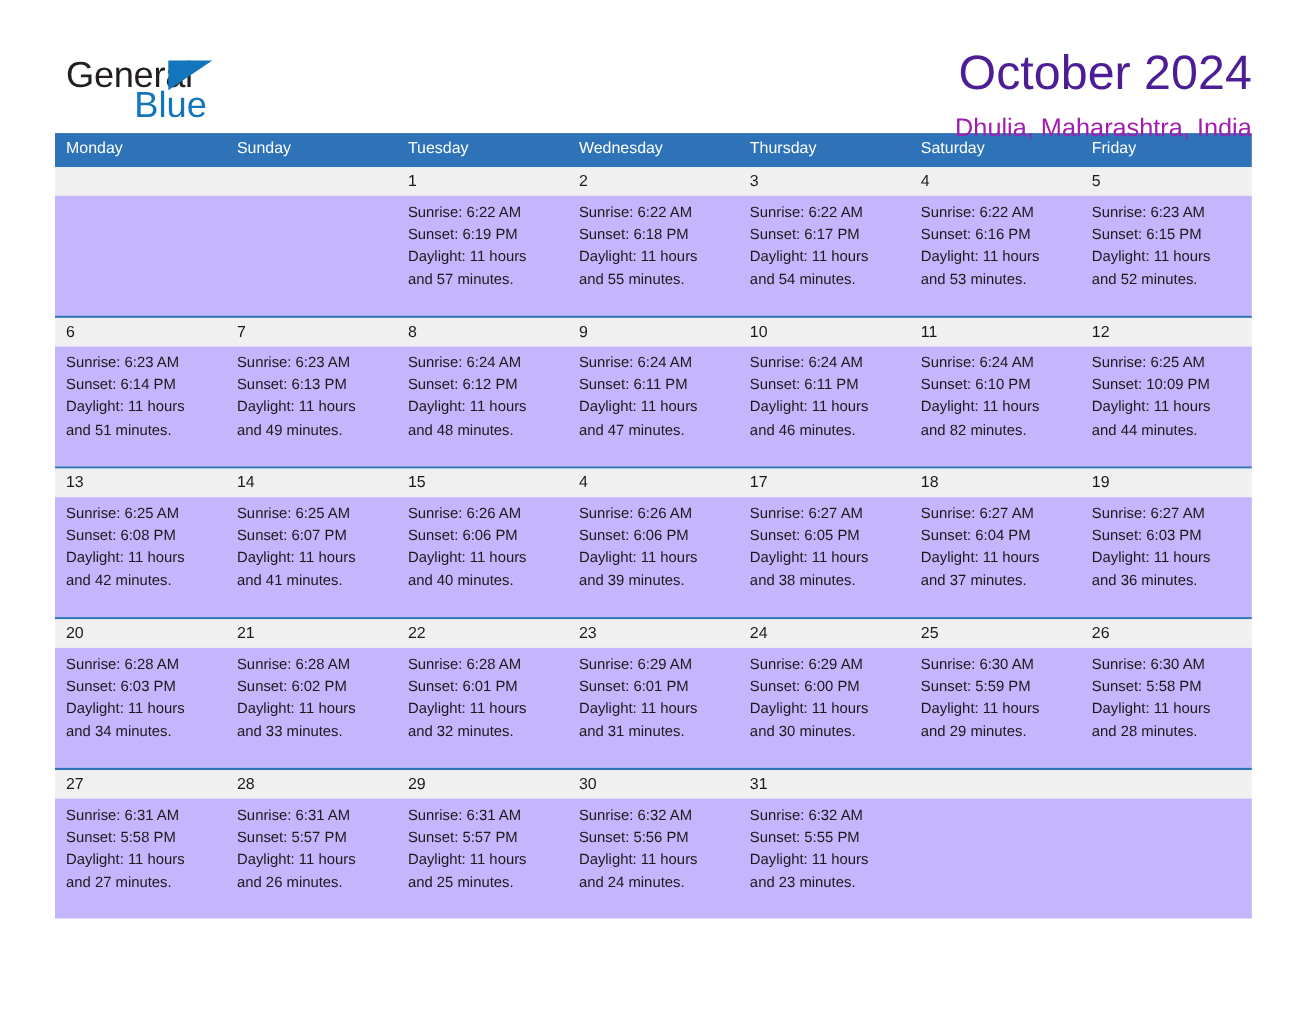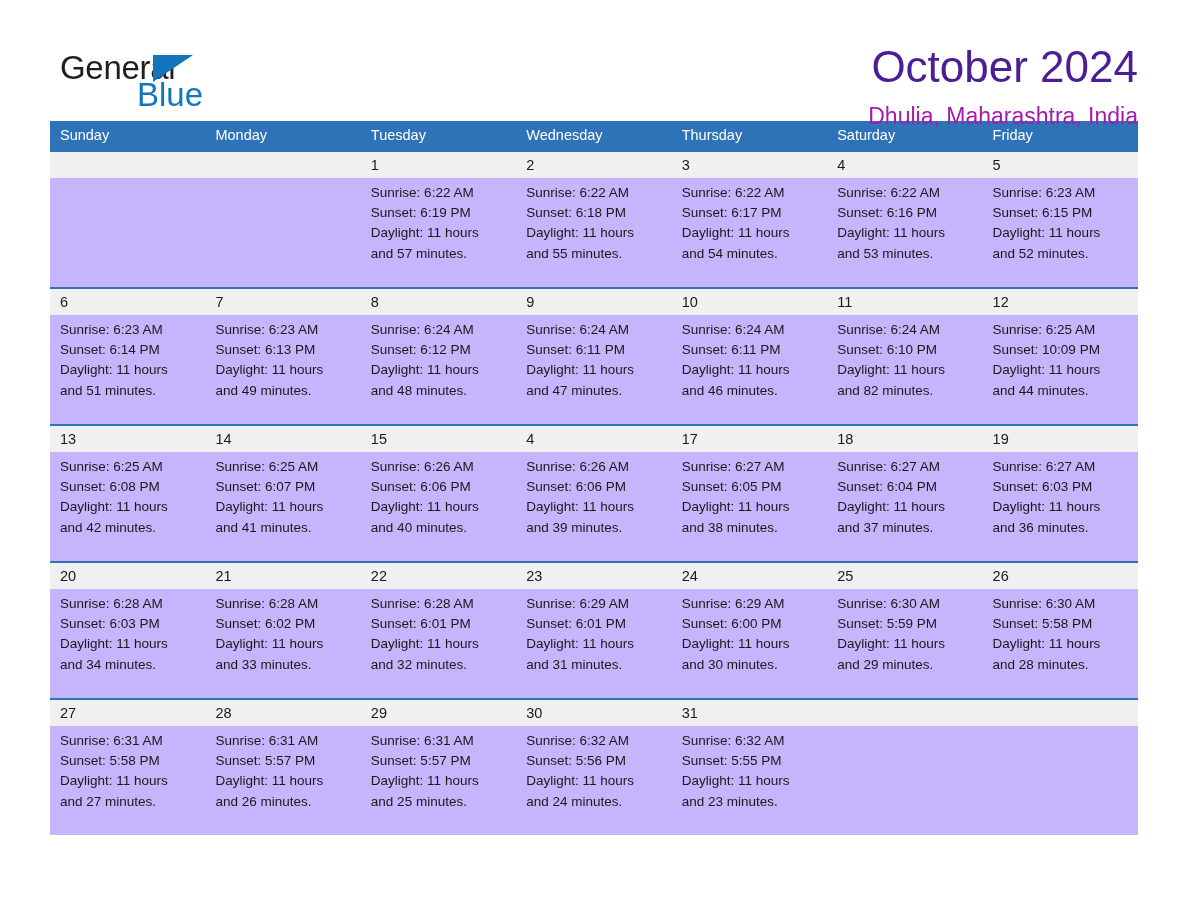--- a/index.html
+++ b/index.html
@@ -44,21 +44,21 @@
     position: absolute;
     left: 10px;
     top: 9px;
     font-weight: 400;
   }
   .logo-blue {
     font-size: 33px;
     color: #1375bc;
     line-height: 1;
     position: absolute;
-    left: 87px;
+    left: 72px;
     top: 36px;
     font-weight: 400;
   }
   .logo-tri {
     position: absolute;
     left: 103px;
     top: 13px;
     width: 0;
     height: 0;
     border-left: 40px solid #1375bc;
@@ -152,22 +152,22 @@
     </div>
     <div class="titles">
       <div class="month-title">October 2024</div>
       <div class="location">Dhulia, Maharashtra, India</div>
     </div>
   </div>
 
   <div class="calendar">
 
     <div class="weekdays">
+      <div class="weekday">Monday</div>
       <div class="weekday">Sunday</div>
-      <div class="weekday">Monday</div>
       <div class="weekday">Tuesday</div>
       <div class="weekday">Wednesday</div>
       <div class="weekday">Thursday</div>
       <div class="weekday">Saturday</div>
       <div class="weekday">Friday</div>
     </div>
 
     <div class="week">
       <div class="week-nums">
         <div class="daynum"></div>

